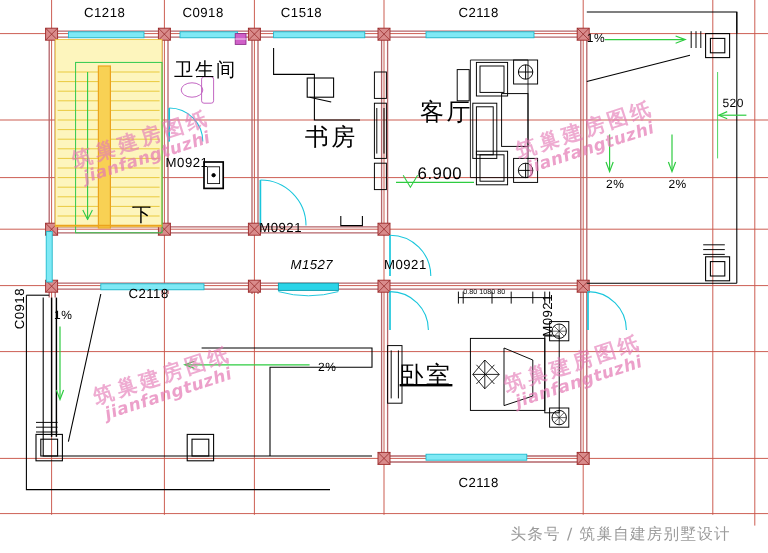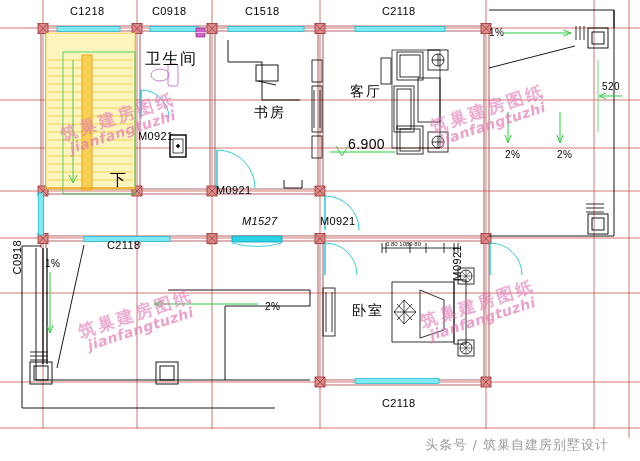--- a/index.html
+++ b/index.html
@@ -29,21 +29,21 @@
     color: #000000;
     font-family: "Liberation Sans", sans-serif;
     white-space: nowrap;
     line-height: 1;
     letter-spacing: 0.4px;
   }
   .code-label {
     font-size: 11px;
   }
   .room-label {
-    font-size: 14px;
+    font-size: 20px;
     letter-spacing: 2px;
   }
   .room-label-sm {
     font-size: 16px;
     letter-spacing: 1.5px;
   }
   .slope-label {
     font-size: 10px;
   }
   .elev-label {
@@ -473,34 +473,34 @@
       <line x1="600" y1="96" x2="622" y2="96"></line>
       <path d="M606 93 L599 96 L606 99"></path>
       <line x1="598" y1="60" x2="598" y2="132" stroke-width="0.7"></line>
     </g>
 
   </svg>
 
   <div id="text-layer">
       <div class="cad-label code-label" style="left: 70px; top: 6px;">C1218</div>
       <div class="cad-label code-label" style="left: 152px; top: 6px;">C0918</div>
-      <div class="cad-label code-label" style="left: 245px; top: 6px;">C1518</div>
+      <div class="cad-label code-label" style="left: 234px; top: 6px;">C1518</div>
       <div class="cad-label code-label" style="left: 382px; top: 6px;">C2118</div>
       <div class="cad-label code-label" style="left: 107px; top: 240px;">C2118</div>
       <div class="cad-label code-label" style="left: 382px; top: 398px;">C2118</div>
       <div class="cad-label code-label vert-label" style="left: 12px; top: 240px; transform: rotate(-90deg) translate(-100%, 0px);">C0918</div>
       <div class="cad-label code-label" style="left: 138px; top: 131px;">M0921</div>
       <div class="cad-label code-label" style="left: 216px; top: 185px;">M0921</div>
       <div class="cad-label code-label" style="left: 242px; top: 216px; font-style: italic;">M1527</div>
       <div class="cad-label code-label" style="left: 320px; top: 216px;">M0921</div>
       <div class="cad-label code-label vert-label" style="left: 452px; top: 245px; transform: rotate(-90deg) translate(-100%, 0px);">M0921</div>
       <div class="cad-label room-label-sm" style="left: 145px; top: 51px;">卫生间</div>
       <div class="cad-label room-label" style="left: 254px; top: 105px;">书房</div>
       <div class="cad-label room-label" style="left: 350px; top: 84px;">客厅</div>
-      <div class="cad-label room-label" style="left: 352px; top: 303px;">卧室</div>
+      <div class="cad-label room-label" style="left: 333px; top: 303px; text-decoration: underline;">卧室</div>
       <div class="cad-label room-label-sm" style="left: 110px; top: 172px;">下</div>
       <div class="cad-label elev-label" style="left: 348px; top: 137px;">6.900</div>
       <div class="cad-label slope-label" style="left: 489px; top: 28px;">1%</div>
       <div class="cad-label slope-label" style="left: 505px; top: 150px;">2%</div>
       <div class="cad-label slope-label" style="left: 557px; top: 150px;">2%</div>
       <div class="cad-label slope-label" style="left: 45px; top: 259px;">1%</div>
       <div class="cad-label slope-label" style="left: 265px; top: 302px;">2%</div>
       <div class="cad-label dim-label" style="left: 602px; top: 82px;">520</div>
       <div class="cad-label tiny-dim" style="left: 386px; top: 241px;">0.80     1080     80</div>
     </div>

